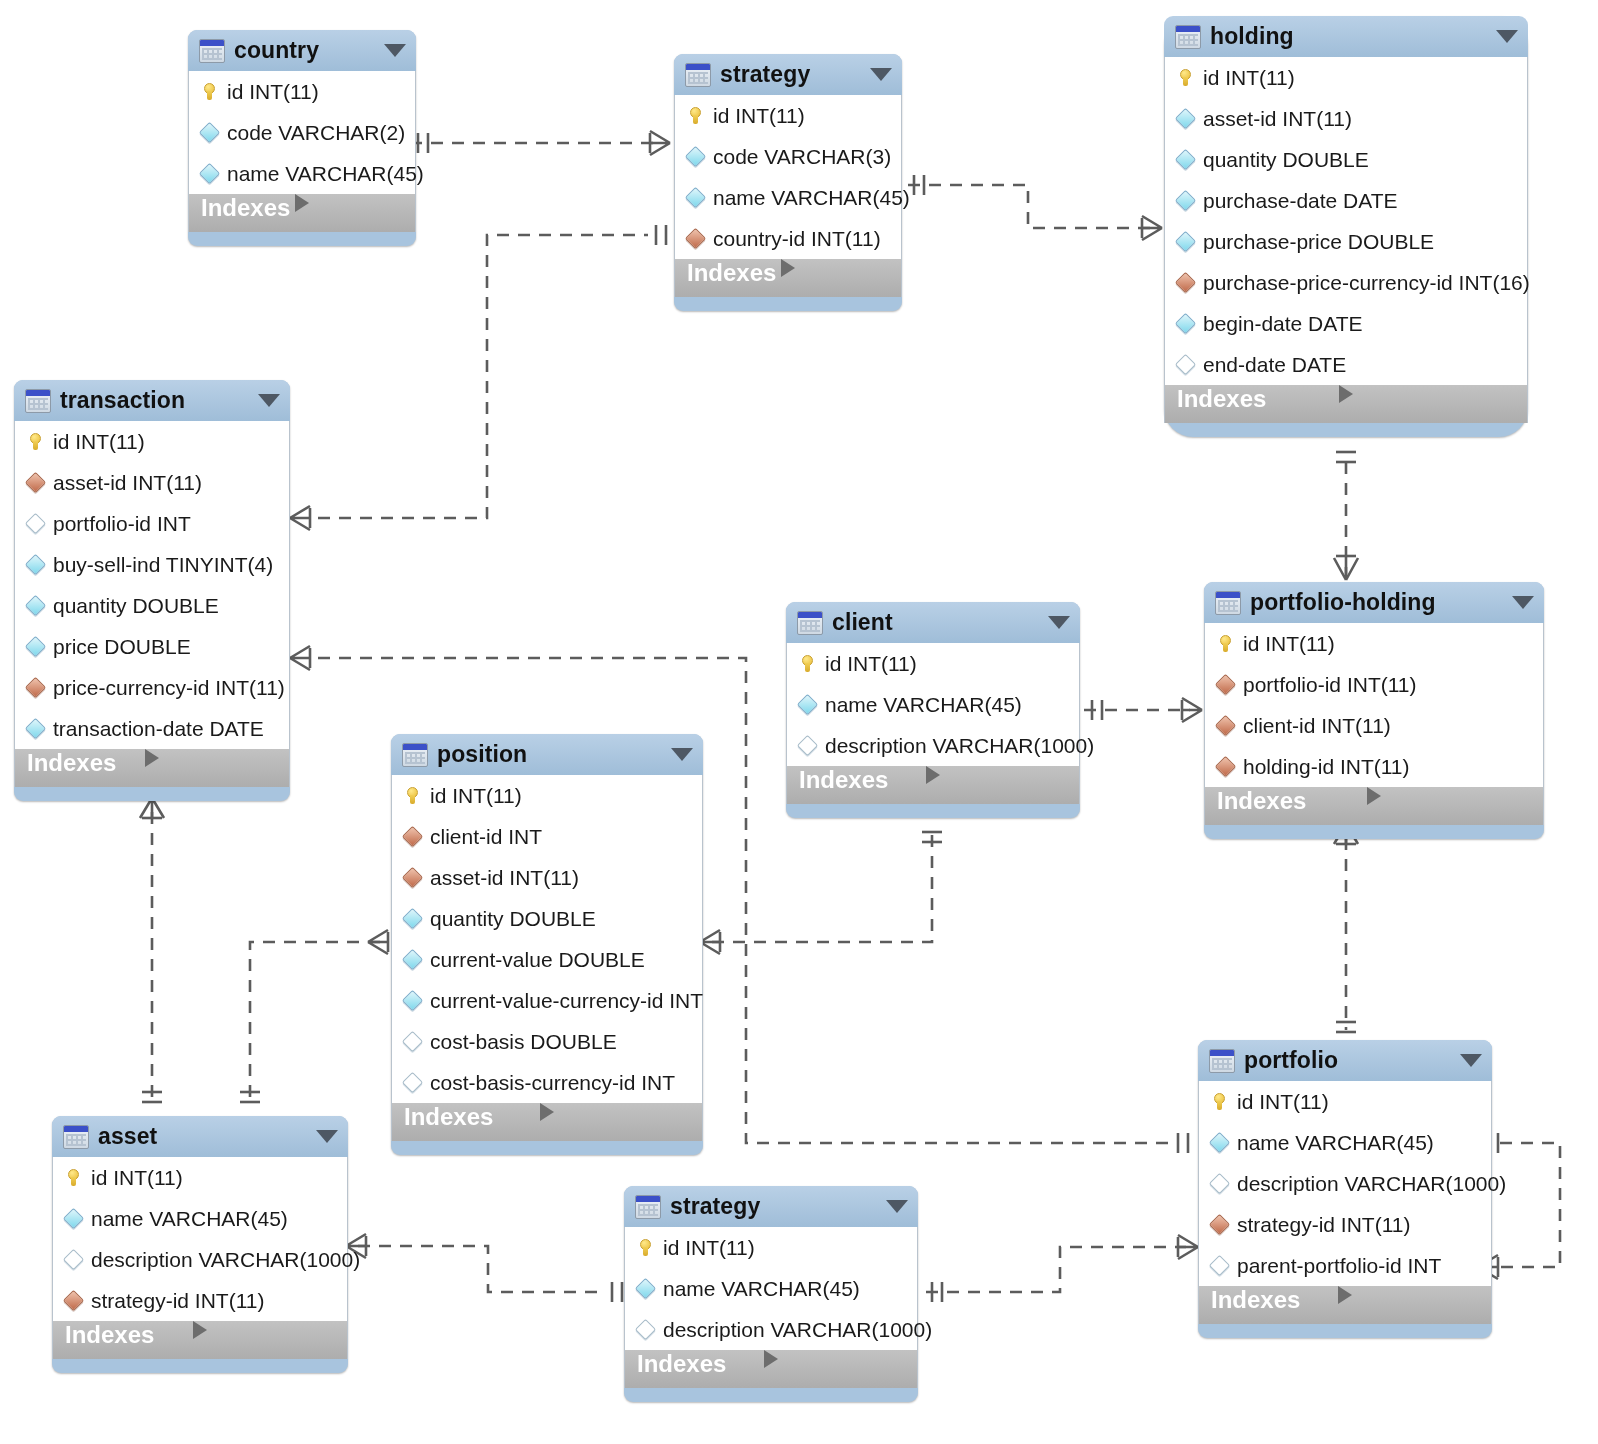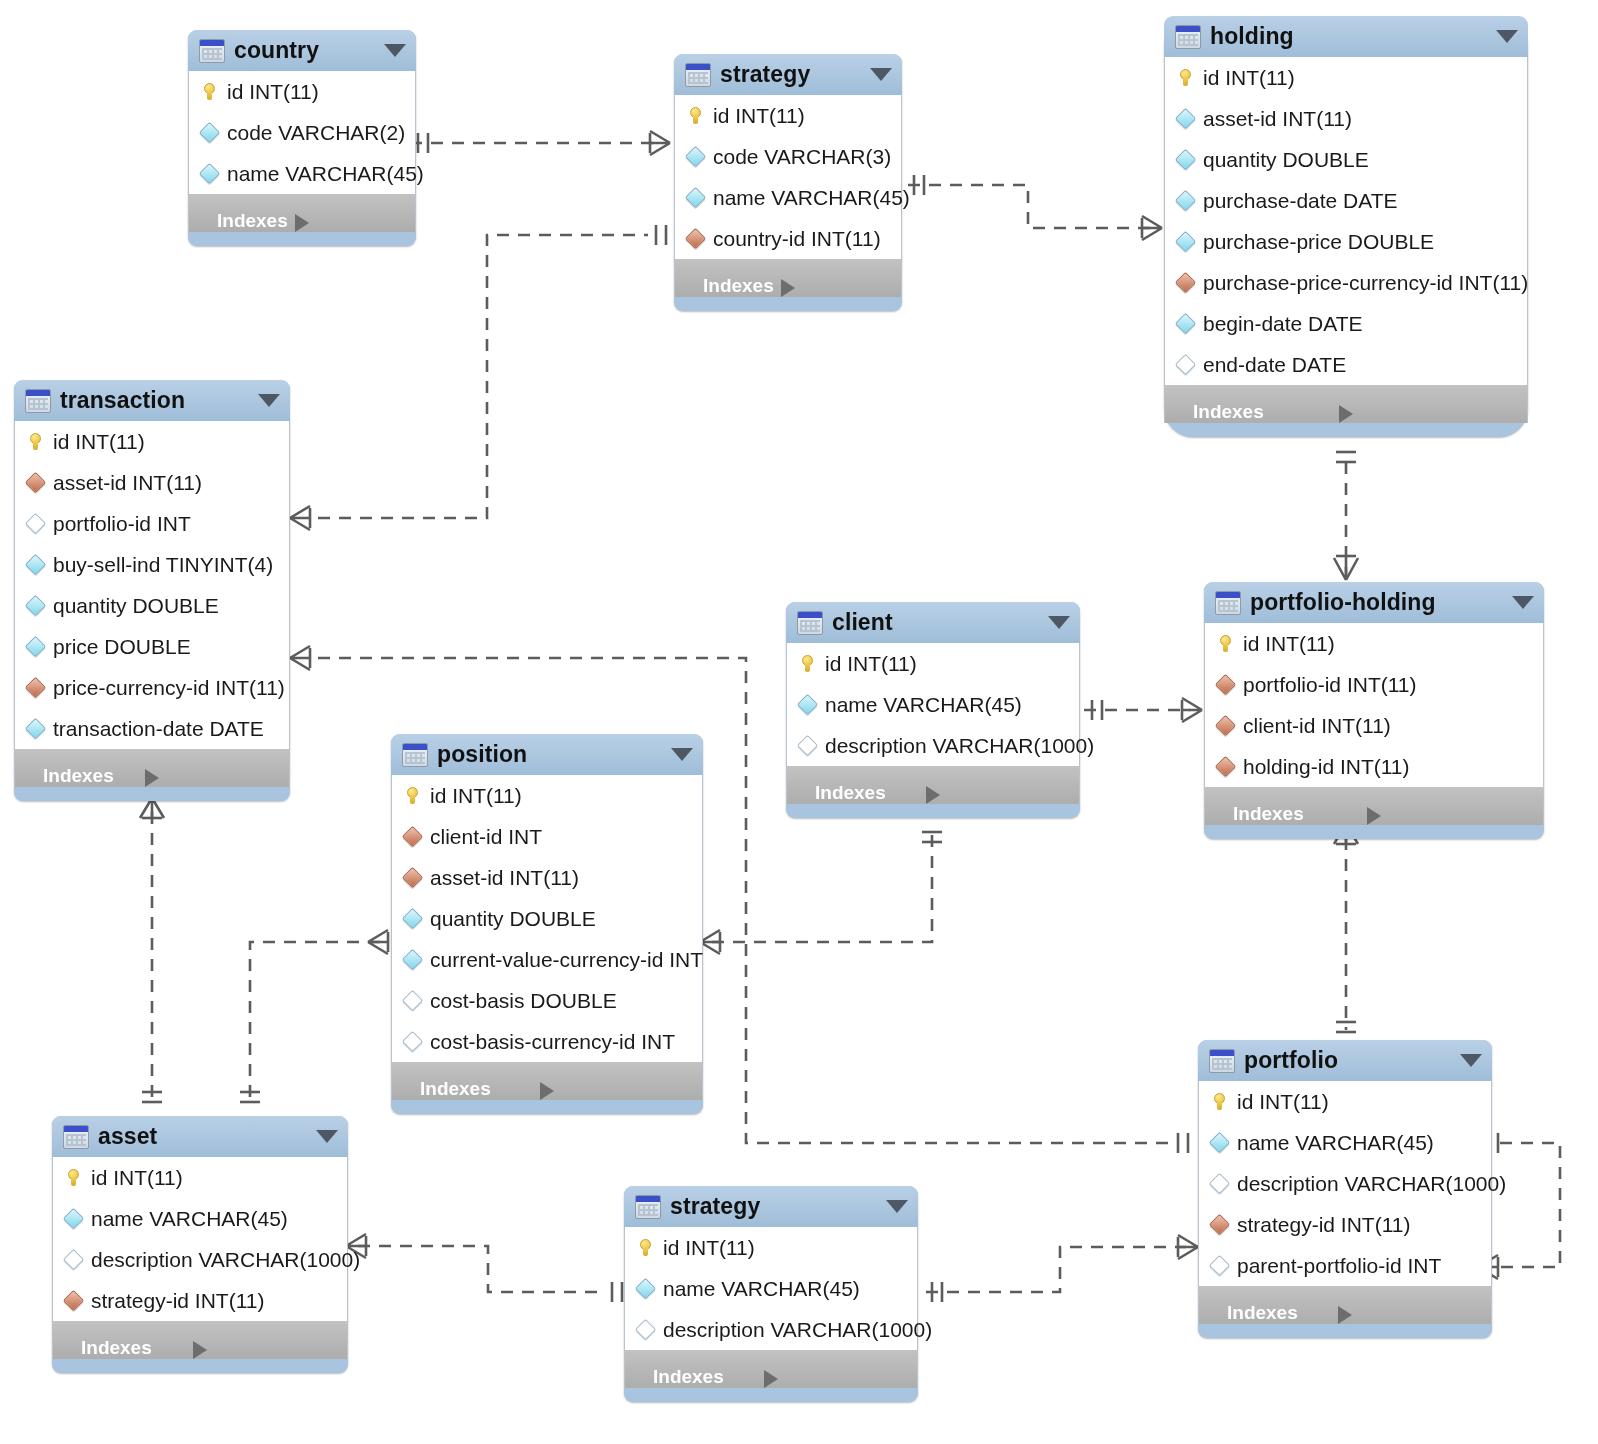--- a/index.html
+++ b/index.html
@@ -42,22 +42,22 @@
   
   .ico.dia{transform:rotate(45deg);border-radius:2px;width:15px;height:15px;margin:2px;
       box-sizing:border-box;}
   .ico.dia.blue{background:linear-gradient(135deg,#dff6fb,#7fd8ec);border:1px solid #7eaecb;
       box-shadow:1px 1px 0 rgba(120,150,175,.45);}
   .ico.dia.red{background:linear-gradient(135deg,#f0c3ad,#c06a4a);border:1px solid #a9674b;
       box-shadow:1px 1px 0 rgba(150,110,95,.45);}
   .ico.dia.hollow{background:#fff;border:1px solid #a8bcc9;
       box-shadow:1px 1px 0 rgba(170,190,205,.5);}
 
-  .idx{display:flex;align-items:flex-end;height:38px;padding:0 28px;box-sizing:border-box;
-       background:linear-gradient(#c2c2c2,#adadad);color:#fff;font-weight:bold;font-size:19px;
+  .idx{display:flex;align-items:flex-start;height:38px;padding:0 12px;box-sizing:border-box;
+       background:linear-gradient(#c2c2c2,#adadad);color:#fff;font-weight:bold;font-size:24px;
        border-left:1px solid #b9c3cd;border-right:1px solid #b9c3cd;}
   .idx span{flex:1;}
   .idx .tri{width:0;height:0;border-top:9px solid transparent;border-bottom:9px solid transparent;
             border-left:14px solid #6d6d6d;}
 
   svg.links{position:absolute;left:0;top:0;width:1598px;height:1444px;z-index:1;}
   svg.links path,svg.links line{fill:none;stroke:#5c5c5c;stroke-width:2.6;}
   svg.links .dash{stroke-dasharray:12 9;}
   svg.links .solid{stroke-dasharray:none;}
 </style>
@@ -276,21 +276,21 @@
           <div class="fld">
             <span class="ico dia blue"></span>
             <span>purchase-date DATE</span>
           </div>
           <div class="fld">
             <span class="ico dia blue"></span>
             <span>purchase-price DOUBLE</span>
           </div>
           <div class="fld">
             <span class="ico dia red"></span>
-            <span>purchase-price-currency-id INT(11)</span>
+            <span>purchase-price-currency-id INT(16)</span>
           </div>
           <div class="fld">
             <span class="ico dia blue"></span>
             <span>begin-date DATE</span>
           </div>
           <div class="fld">
             <span class="ico dia hollow"></span>
             <span>end-date DATE</span>
           </div>
         </div>
@@ -413,20 +413,24 @@
             <span class="ico dia red"></span>
             <span>client-id INT</span>
           </div>
           <div class="fld">
             <span class="ico dia red"></span>
             <span>asset-id INT(11)</span>
           </div>
           <div class="fld">
             <span class="ico dia blue"></span>
             <span>quantity DOUBLE</span>
+          </div>
+          <div class="fld">
+            <span class="ico dia blue"></span>
+            <span>current-value DOUBLE</span>
           </div>
           <div class="fld">
             <span class="ico dia blue"></span>
             <span>current-value-currency-id INT</span>
           </div>
           <div class="fld">
             <span class="ico dia hollow"></span>
             <span>cost-basis DOUBLE</span>
           </div>
           <div class="fld">

